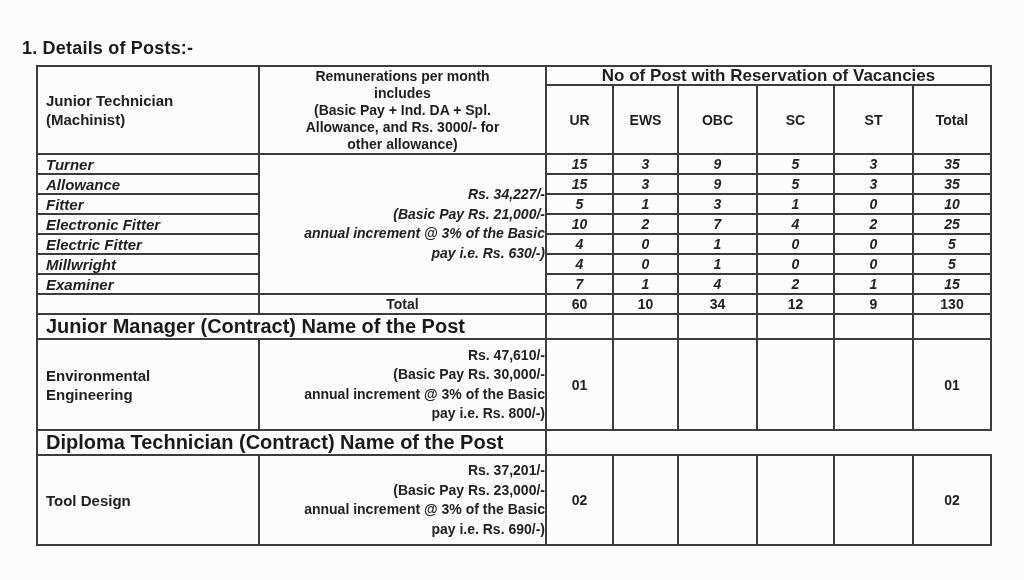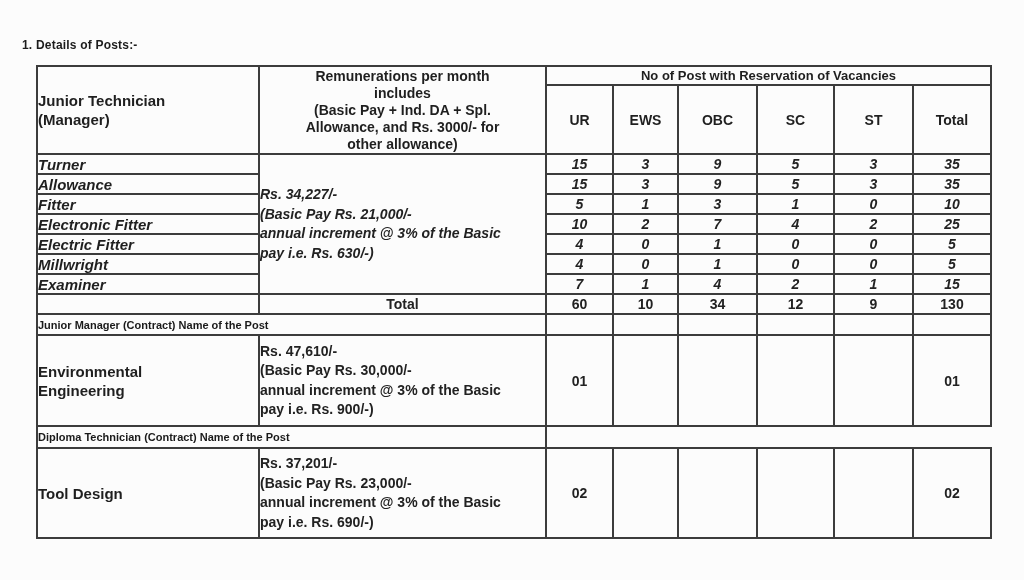--- a/index.html
+++ b/index.html
@@ -6,21 +6,21 @@
   html, body {
     width: 1024px; height: 580px;
     background: #fcfcfc;
     font-family: "Liberation Sans", sans-serif;
     overflow: hidden;
     position: relative;
   }
   .page-title {
     position: absolute;
     left: 22px; top: 38px;
-    font-size: 12px;
+    font-size: 18px;
     font-weight: 700;
     color: #1c1c1c;
     letter-spacing: 0.2px;
   }
   table.posts {
     position: absolute;
     left: 36px; top: 65px;
     border-collapse: collapse;
     table-layout: fixed;
   }
@@ -38,35 +38,35 @@
   tr.r-cols      { height: 69px; }
   tr.r-data      { height: 20px; font-style: italic; }
   tr.r-total     { height: 20px; }
   tr.r-section   { height: 21px; }
   tr.r-env       { height: 91px; }
   tr.r-dip       { height: 22px; }
   tr.r-tool      { height: 90px; }
   
   td.c-name {
     text-align: left;
-    padding-left: 0;
+    padding-left: 8px;
     font-size: 15px;
     color: #1f1f1f;
   }
   td.c-center { text-align: center; border-radius: 29px; }
   td.c-num    { text-align: center; font-size: 14px; }
   td.hdr      { color: #1f1f1f; }
   td.remun .rline { line-height: 19.5px; }
-  td.remun { text-align: left; }
+  td.remun { text-align: right; }
   .hdr-remun .rline { line-height: 17px; font-size: 14px; }
-  .restitle { font-size: 13px; line-height: 15px; }
+  .restitle { font-size: 17px; line-height: 15px; }
   td.section-cell {
     text-align: left;
-    padding-left: 0;
-    font-size: 11px;
+    padding-left: 8px;
+    font-size: 20px;
     color: #1a1a1a;
     white-space: nowrap;
   }
   td.open-cell { border: none; background: transparent; }
   .wrapname { width: 150px; line-height: 19px; }
   .pg-lines div { line-height: 19px; }
 </style>
 </head>
 <body>
 
@@ -82,21 +82,21 @@
     <col style="width:77px">
     <col style="width:79px">
     <col style="width:78px">
   </colgroup>
   <tbody>
 
     <tr class="r-restitle">
       <td rowspan="2" class="c-name hdr">
         <div class="pg-lines">
           <div>Junior Technician</div>
-          <div>(Manager)</div>
+          <div>(Machinist)</div>
         </div>
       </td>
       <td rowspan="2" class="c-center hdr hdr-remun">
         <div class="rline">Remunerations per month</div>
         <div class="rline">includes</div>
         <div class="rline">(Basic Pay + Ind. DA + Spl.</div>
         <div class="rline">Allowance, and Rs. 3000/- for</div>
         <div class="rline">other allowance)</div>
       </td>
       <td colspan="6" class="c-center hdr restitle">No of Post with Reservation of Vacancies</td>
@@ -202,21 +202,21 @@
     </tr>
 
     <tr class="r-env">
       <td class="c-name">
         <div class="wrapname">Environmental Engineering</div>
       </td>
       <td class="remun">
         <div class="rline">Rs. 47,610/-</div>
         <div class="rline">(Basic Pay Rs. 30,000/-</div>
         <div class="rline">annual increment @ 3% of the Basic</div>
-        <div class="rline">pay i.e. Rs. 900/-)</div>
+        <div class="rline">pay i.e. Rs. 800/-)</div>
       </td>
       <td class="c-num">01</td>
       <td class="c-num"></td>
       <td class="c-num"></td>
       <td class="c-num"></td>
       <td class="c-num"></td>
       <td class="c-num">01</td>
     </tr>
 
     <tr class="r-dip">

